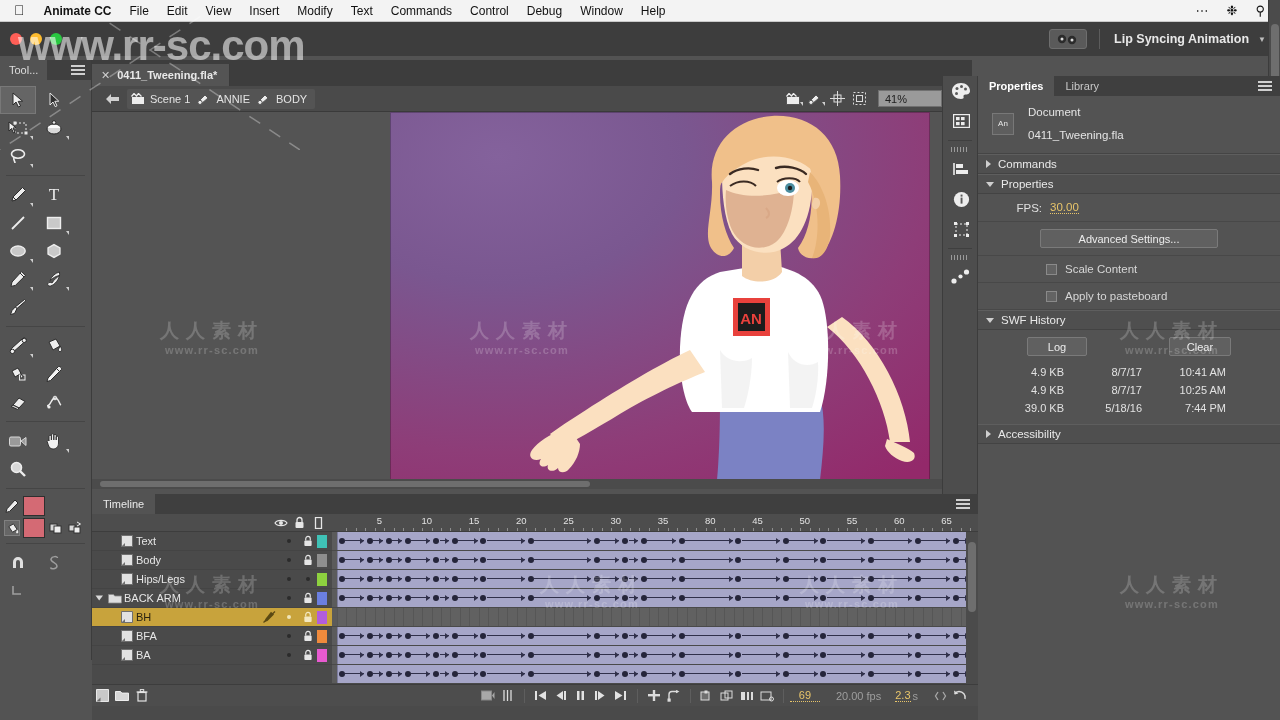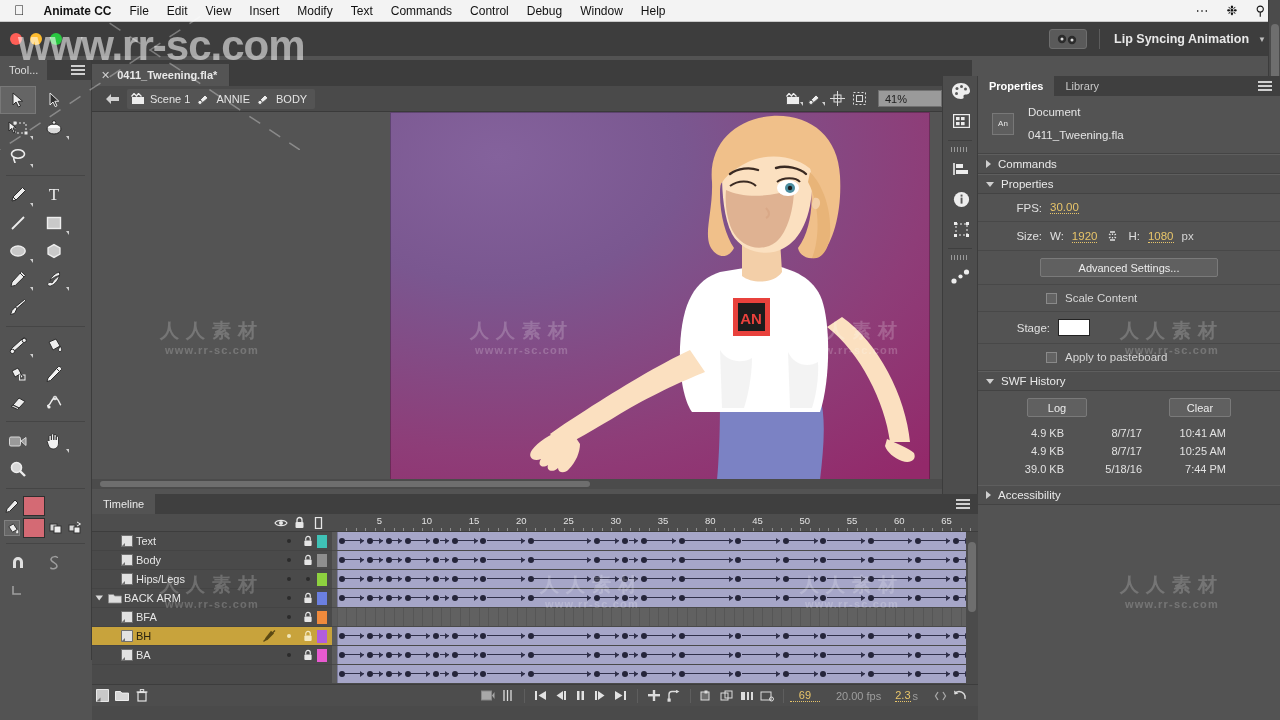--- a/index.html
+++ b/index.html
@@ -788,48 +788,30 @@
     <div class="sect">
       <span class="tw open"></span>
       <span>Properties</span>
     </div>
 
     <div class="prow">
       <span class="plabel" style="width:52px;">FPS:</span>
       <span class="pval">30.00</span>
     </div>
 
-    <div class="prow">
-      <span class="plabel" style="width:52px;">Size:</span>
-      <span class="plabel">W:</span>
-      <span class="pval">1920</span>
-      <span>
-        <svg width="15" height="14" viewBox="0 0 15 14">
-            <path d="M5 3 h5 M5 11 h5" stroke="#e2e2e2" stroke-width="1.3" fill="none"></path>
-            <path d="M7.5 4.5 v1.5 M7.5 8 v1.5 M4 5 l1.5 1 M11 5 l-1.5 1 M4 9 l1.5 -1 M11 9 l-1.5 -1" stroke="#e2e2e2" stroke-width="1.2"></path>
-          </svg>
-      </span>
-      <span class="plabel">H:</span>
-      <span class="pval">1080</span>
-      <span>px</span>
-    </div>
 
     <div class="prow" style="justify-content:center;">
       <div class="btn" style="width:178px;">Advanced Settings...</div>
     </div>
 
     <div class="prow" style="padding-left:68px;">
       <span class="chk"></span>
       <span>Scale Content</span>
     </div>
 
-    <div class="prow">
-      <span class="plabel" style="width:60px;">Stage:</span>
-      <span class="stage-sw"></span>
-    </div>
 
     <div class="prow" style="padding-left:68px;">
       <span class="chk"></span>
       <span>Apply to pasteboard</span>
     </div>
 
     <div class="sect">
       <span class="tw open"></span>
       <span>SWF History</span>
     </div>
@@ -1057,67 +1039,67 @@
               <i class="bdot"></i>
             </span>
             <span class="dotcell">
               <svg width="10" height="12" viewBox="0 0 11 13">
                 <path d="M3 6 V4 a2.5 2.5 0 0 1 5 0 V6" fill="none" stroke="#e6e6e6" stroke-width="1.3"></path>
                 <rect x="1.5" y="6" width="8" height="6" rx="1" fill="#e6e6e6"></rect>
               </svg>
             </span>
             <span class="colorchip" style="background: rgb(107, 127, 224);"></span>
           </div>
+          <div class="lrow sel">
+            <span class="tri-sp"></span>
+            <span style="width: 12px;"></span>
+            <span class="licon">
+              <svg width="12" height="12" viewBox="0 0 12 12">
+                <path d="M0.5 0.5 h11 v11 h-11 Z" fill="#e2e2e2" stroke="#6f6f6f"></path>
+                <path d="M0.5 11.5 L4 8 L4 11.5 Z" fill="#6f6f6f"></path>
+              </svg>
+            </span>
+            <span class="lname">BH</span>
+            <span class="dotcell">
+              <svg width="13" height="12" viewBox="0 0 13 12">
+                <path d="M8 0.8 L11 3.5 L4.5 10 L1.5 11 L2.3 8 Z" fill="#5b4a14"></path>
+                <line x1="0.5" y1="11.5" x2="12" y2="0.5" stroke="#5b4a14" stroke-width="1.3"></line>
+              </svg>
+            </span>
+            <span class="dotcell">
+              <i class="bdot on"></i>
+            </span>
+            <span class="dotcell">
+              <svg width="10" height="12" viewBox="0 0 11 13">
+                <path d="M3 6 V4 a2.5 2.5 0 0 1 5 0 V6" fill="none" stroke="#f4e9c2" stroke-width="1.3"></path>
+                <rect x="1.5" y="6" width="8" height="6" rx="1" fill="#f4e9c2"></rect>
+              </svg>
+            </span>
+            <span class="colorchip" style="background: rgb(177, 93, 221);"></span>
+          </div>
           <div class="lrow">
             <span class="tri-sp"></span>
             <span style="width: 12px;"></span>
             <span class="licon">
               <svg width="12" height="12" viewBox="0 0 12 12">
                 <path d="M0.5 0.5 h11 v11 h-11 Z" fill="#e2e2e2" stroke="#6f6f6f"></path>
                 <path d="M0.5 11.5 L4 8 L4 11.5 Z" fill="#6f6f6f"></path>
               </svg>
             </span>
             <span class="lname">BFA</span>
             <span class="dotcell">
               <i class="bdot"></i>
             </span>
             <span class="dotcell">
               <svg width="10" height="12" viewBox="0 0 11 13">
                 <path d="M3 6 V4 a2.5 2.5 0 0 1 5 0 V6" fill="none" stroke="#e6e6e6" stroke-width="1.3"></path>
                 <rect x="1.5" y="6" width="8" height="6" rx="1" fill="#e6e6e6"></rect>
               </svg>
             </span>
             <span class="colorchip" style="background: rgb(239, 138, 60);"></span>
-          </div>
-          <div class="lrow sel">
-            <span class="tri-sp"></span>
-            <span style="width: 12px;"></span>
-            <span class="licon">
-              <svg width="12" height="12" viewBox="0 0 12 12">
-                <path d="M0.5 0.5 h11 v11 h-11 Z" fill="#e2e2e2" stroke="#6f6f6f"></path>
-                <path d="M0.5 11.5 L4 8 L4 11.5 Z" fill="#6f6f6f"></path>
-              </svg>
-            </span>
-            <span class="lname">BH</span>
-            <span class="dotcell">
-              <svg width="13" height="12" viewBox="0 0 13 12">
-                <path d="M8 0.8 L11 3.5 L4.5 10 L1.5 11 L2.3 8 Z" fill="#5b4a14"></path>
-                <line x1="0.5" y1="11.5" x2="12" y2="0.5" stroke="#5b4a14" stroke-width="1.3"></line>
-              </svg>
-            </span>
-            <span class="dotcell">
-              <i class="bdot on"></i>
-            </span>
-            <span class="dotcell">
-              <svg width="10" height="12" viewBox="0 0 11 13">
-                <path d="M3 6 V4 a2.5 2.5 0 0 1 5 0 V6" fill="none" stroke="#f4e9c2" stroke-width="1.3"></path>
-                <rect x="1.5" y="6" width="8" height="6" rx="1" fill="#f4e9c2"></rect>
-              </svg>
-            </span>
-            <span class="colorchip" style="background: rgb(177, 93, 221);"></span>
           </div>
           <div class="lrow">
             <span class="tri-sp"></span>
             <span style="width: 12px;"></span>
             <span class="licon">
               <svg width="12" height="12" viewBox="0 0 12 12">
                 <path d="M0.5 0.5 h11 v11 h-11 Z" fill="#e2e2e2" stroke="#6f6f6f"></path>
                 <path d="M0.5 11.5 L4 8 L4 11.5 Z" fill="#6f6f6f"></path>
               </svg>
             </span>

